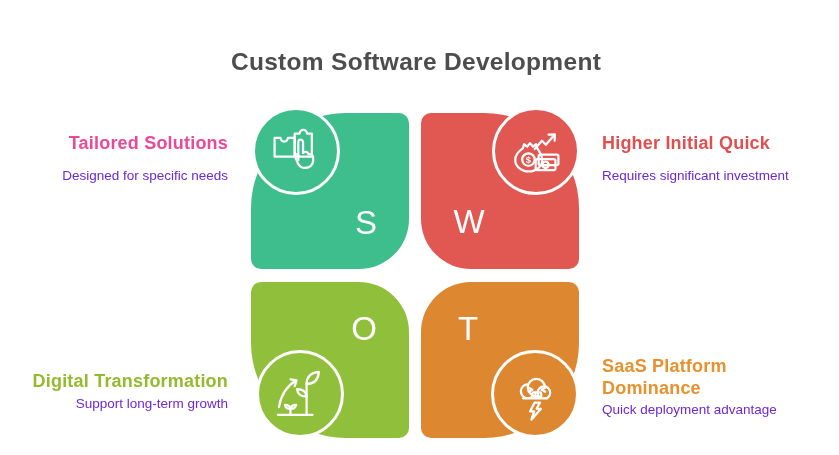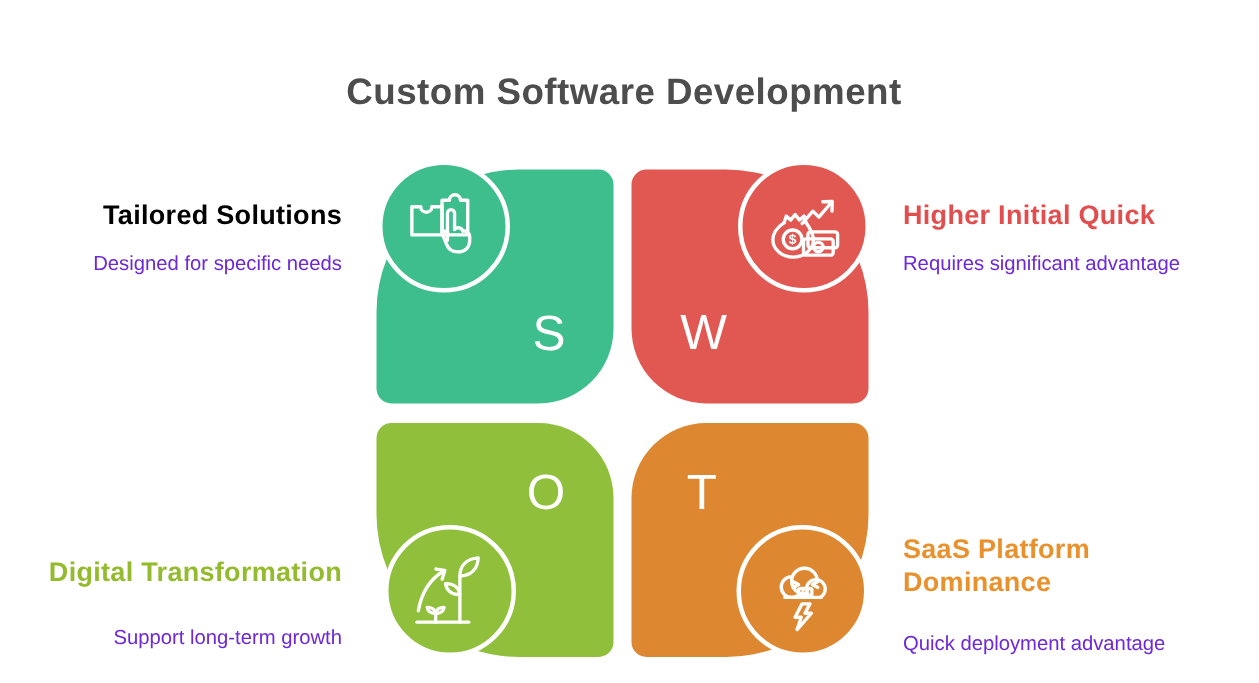--- a/index.html
+++ b/index.html
@@ -32,22 +32,22 @@
     margin:0;font-size:18px;font-weight:700;line-height:1.22;letter-spacing:.2px;
   }
   .side p{
     margin:13px 0 0 0;font-size:13.5px;color:#6d28d9;line-height:1.2;white-space:nowrap;
   }
   .side.br h3{max-width:132px;}
   .tl{right:611px;top:133px;}
   .tr{left:602px;top:133px;}
   .bl{right:611px;top:371px;}
   .br{left:602px;top:356px;}
-  .bl p{margin-top:24px;}
-  .br p{margin-top:21px;}
+  .bl p{margin-top:3px;}
+  .br p{margin-top:2px;}
 </style>
 </head>
 <body>
 
 <div class="stage">
 
   <div class="title">Custom Software Development</div>
 
   <div class="petal s" style="background: rgb(62, 190, 140);"></div>
   <div class="petal w" style="background: rgb(225, 88, 83);"></div>
@@ -107,27 +107,27 @@
       </g>
       <path d="M34.5 34.5 l5.5 3 -5.5 3"></path>
       <path d="M59.5 34.5 l-5.5 3 5.5 3"></path>
       <rect x="40" y="41.5" width="13.5" height="7.5" rx="2"></rect>
       <path d="M44.5 41.5 V49 M49 41.5 V49" stroke-width="2.6"></path>
       <path d="M43.5 57 L36.5 70.5 h6.2 L38.5 83 L53 66.5 h-6.5 L51.5 57 Z"></path>
     </svg>
   </div>
 
   <div class="side tl right-align">
-    <h3 style="color: #000000;">Tailored Solutions</h3>
+    <h3 style="color: #ec4899;">Tailored Solutions</h3>
     <p>Designed for specific needs</p>
   </div>
 
   <div class="side tr">
     <h3 style="color: rgb(226, 78, 78);">Higher Initial Quick</h3>
-    <p>Requires significant advantage</p>
+    <p>Requires significant investment</p>
   </div>
 
   <div class="side bl right-align">
     <h3 style="color: rgb(148, 187, 46); text-align: center;">Digital Transformation</h3>
     <p>Support long-term growth</p>
   </div>
 
   <div class="side br">
     <h3 style="color: rgb(232, 145, 45);">SaaS Platform Dominance</h3>
     <p>Quick deployment advantage</p>

